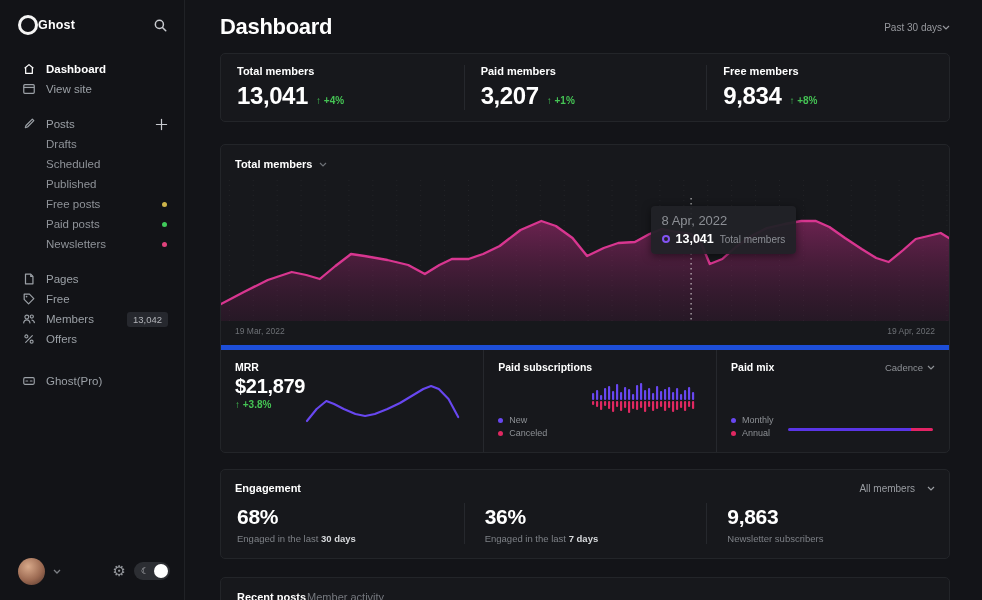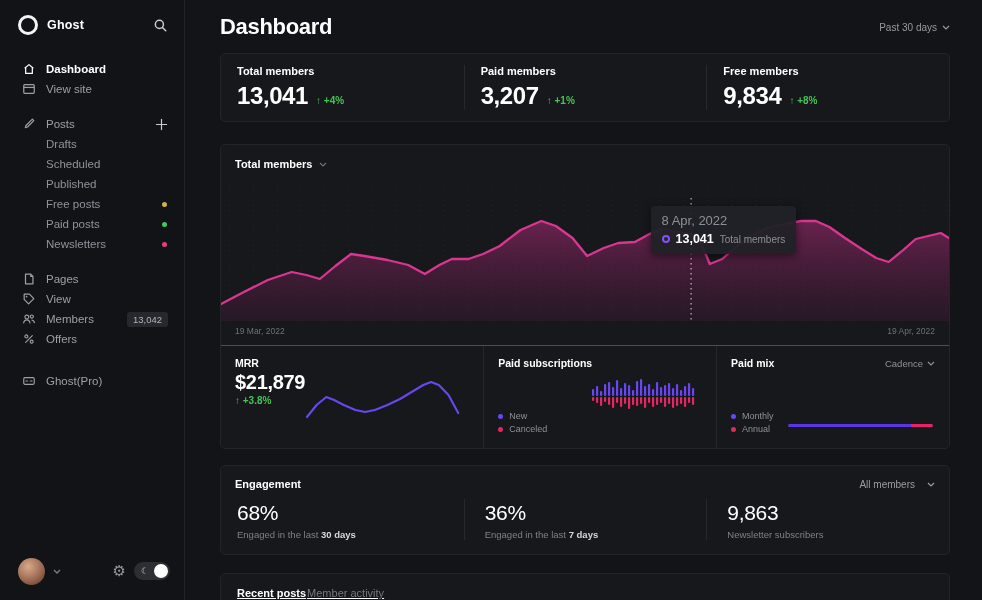--- a/index.html
+++ b/index.html
@@ -4,21 +4,21 @@
 <title>Dashboard</title>
 <style>
   * { margin:0; padding:0; box-sizing:border-box; }
   html,body { width:982px; height:600px; overflow:hidden; background:#131418;
     font-family:"Liberation Sans","DejaVu Sans",sans-serif; color:#fff; }
   .chev { width:8px; height:5px; display:inline-block; }
 
   
   .sidebar { position:absolute; left:0; top:0; bottom:0; width:185px;
     background:#121317; border-right:1px solid #202226; }
-  .side-top { display:flex; align-items:center; padding:15px 16px 0 18px; gap:9px; }
+  .side-top { display:flex; align-items:center; padding:15px 16px 0 18px; }
   .logo { width:20px; height:20px; border-radius:50%; border:3px solid #f4f4f4; }
   .brand { font-size:12.5px; font-weight:700; flex:1; letter-spacing:.2px; }
   .icon-btn { color:#c9cbd0; cursor:pointer; display:flex; align-items:center; }
   .nav { margin-top:24px; }
   .nav-item { display:flex; align-items:center; height:20px; padding:0 16px 0 22px;
     gap:10px; font-size:11.5px; color:#9ba0a6; cursor:pointer; }
   .nav-item.active { color:#fff; font-weight:700; }
   .nav-item .nicon { width:14px; height:14px; flex:none; display:flex; }
   .group { margin-top:15px; }
   .sub-item { display:flex; align-items:center; height:20px; padding:0 17px 0 46px;
@@ -34,21 +34,21 @@
   .toggle { width:36px; height:18px; border-radius:10px; background:#2c2e33;
     display:flex; align-items:center; padding:0 2px; cursor:pointer; }
   .toggle .moon { font-size:9px; color:#cfd1d5; flex:1; text-align:center; }
   .knob { width:14px; height:14px; border-radius:50%; background:#fff; }
 
   
   .main { position:absolute; left:185px; top:0; right:0; bottom:0;
     padding:14px 32px 0 35px; }
   .page-head { display:flex; align-items:center; justify-content:space-between; }
   .page-title { font-size:22px; font-weight:700; letter-spacing:-.3px; }
-  .range { font-size:10px; color:#97999e; display:flex; align-items:center; gap:5px; cursor:pointer; }
+  .range { font-size:10px; color:#97999e; display:flex; align-items:center; cursor:pointer; }
 
   .card { background:#17181c; border:1px solid #232529; border-radius:5px; }
 
   
   .stats { margin-top:13px; display:grid; grid-template-columns:1fr 1fr 1fr; padding:11px 0; }
   .stat { padding:0 16px; }
   .stat + .stat { border-left:1px solid #26282d; }
   .stat-label { font-size:11px; font-weight:700; margin-bottom:5px; }
   .stat-value-row { display:flex; align-items:baseline; gap:8px; }
   .stat-value { font-size:24px; font-weight:700; letter-spacing:-.4px; }
@@ -64,21 +64,21 @@
   .tooltip { position:absolute; left:59%; top:30px; background:rgba(33,34,39,.95);
     border-radius:4px; padding:7px 11px 8px; box-shadow:0 2px 8px rgba(0,0,0,.5); }
   .tooltip-date { font-size:13px; color:#8c8f95; margin-bottom:4px; }
   .tooltip-row { display:flex; align-items:center; gap:6px; }
   .ring { width:8px; height:8px; border-radius:50%; border:2.5px solid #8253f2; }
   .tooltip-value { font-size:12.5px; font-weight:700; }
   .tooltip-label { font-size:10px; color:#8c8f95; }
   .date-row { display:flex; justify-content:space-between; padding:5px 14px 9px;
     font-size:8.5px; color:#6d7075; }
 
-  .bottom-row { display:grid; grid-template-columns:1fr 1fr 1fr; border-top:1px solid #1d4ed8; }
+  .bottom-row { display:grid; grid-template-columns:1fr 1fr 1fr; border-top:5px solid #1d4ed8; }
   .brow-col { padding:11px 14px 12px; display:flex; min-height:66px; }
   .brow-col + .brow-col { border-left:1px solid #26282d; }
   .mini-label { font-size:10.5px; font-weight:700; }
   .mrr-value { font-size:20px; font-weight:700; margin:2px 0 1px; letter-spacing:-.3px; }
   .legend { margin-top:auto; }
   .legend-item { display:flex; align-items:center; gap:6px; font-size:9px;
     color:#8d9095; line-height:13px; }
   .ldot { width:5px; height:5px; border-radius:50%; }
   .sparkline { width:160px; height:48px; margin:0 4px 0 auto; align-self:center; }
   .subs-svg { width:104px; height:44px; margin:0 6px 0 auto; align-self:center; }
@@ -94,21 +94,21 @@
   
   .engagement { margin-top:16px; padding:12px 0 14px; }
   .eng-head { display:flex; justify-content:space-between; align-items:center;
     padding:0 14px 9px; }
   .eng-title { font-size:11px; font-weight:700; }
   .eng-filter { font-size:10px; color:#9a9da2; display:flex; gap:12px; align-items:center; cursor:pointer; }
   .eng-grid { display:grid; grid-template-columns:1fr 1fr 1fr; }
   .eng-col { padding:2px 20px 0; }
   .eng-col:first-child { padding-left:16px; }
   .eng-col + .eng-col { border-left:1px solid #26282d; }
-  .eng-value { font-size:21px; font-weight:400; letter-spacing:-.3px; }
+  .eng-value { font-size:21px; font-weight:700; letter-spacing:-.3px; }
   .eng-desc { font-size:9.5px; color:#7d8086; margin-top:4px; }
   .eng-desc strong { color:#d7d9dc; font-weight:700; }
 
   
   .posts-card { margin-top:18px; padding:13px 16px; height:150px; }
   .tabs { display:flex; gap:1px;text-decoration:underline; }
   .tab { font-size:11px; color:#75787e; cursor:pointer; }
   .tab.active { color:#fff; font-weight:700; }
   .tbl-head { display:grid; grid-template-columns:34% 36% 30%; padding:13px 0 6px;
     border-bottom:1px solid #24262b; font-size:8px; letter-spacing:.08em; color:#6b6e74; }
@@ -198,21 +198,21 @@
         </span>
         <span>Pages</span>
       </div>
       <div class="nav-item">
         <span class="nicon">
           <svg viewBox="0 0 16 16" fill="none" stroke="currentColor" stroke-width="1.4" stroke-linejoin="round">
               <path d="M2.5 8.5v-6h6l5 5-6 6z"></path>
               <circle cx="5.2" cy="5.2" r="1" fill="currentColor" stroke="none"></circle>
             </svg>
         </span>
-        <span>View</span>
+        <span>Free</span>
       </div>
       <div class="nav-item">
         <span class="nicon">
           <svg viewBox="0 0 16 16" fill="none" stroke="currentColor" stroke-width="1.3">
               <circle cx="5.5" cy="5.8" r="2.2"></circle>
               <path d="M1.8 13c.3-2.6 1.9-4 3.7-4s3.4 1.4 3.7 4"></path>
               <circle cx="11.2" cy="5.2" r="1.8"></circle>
               <path d="M10.8 9.2c1.9.1 3.2 1.5 3.5 3.6"></path>
             </svg>
         </span>

